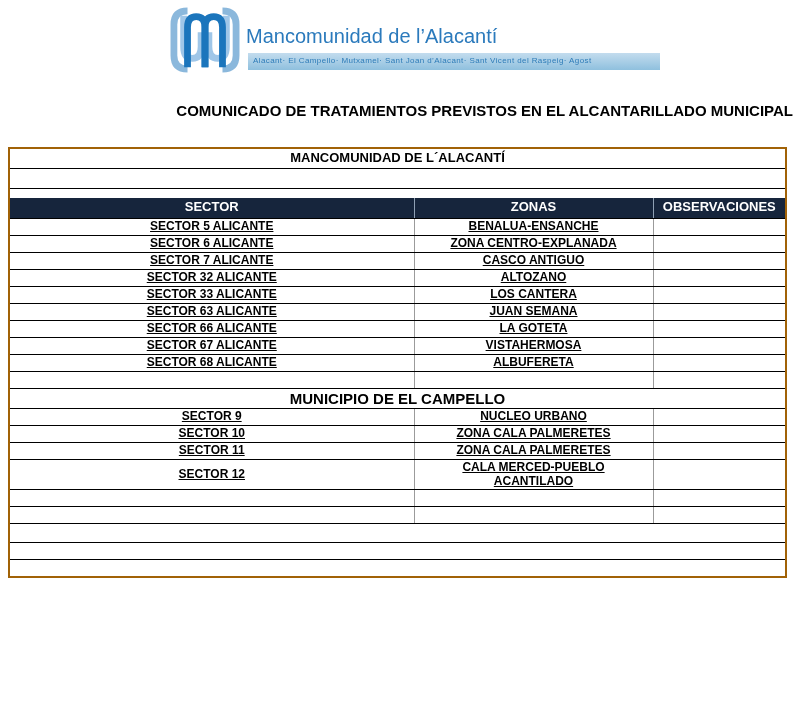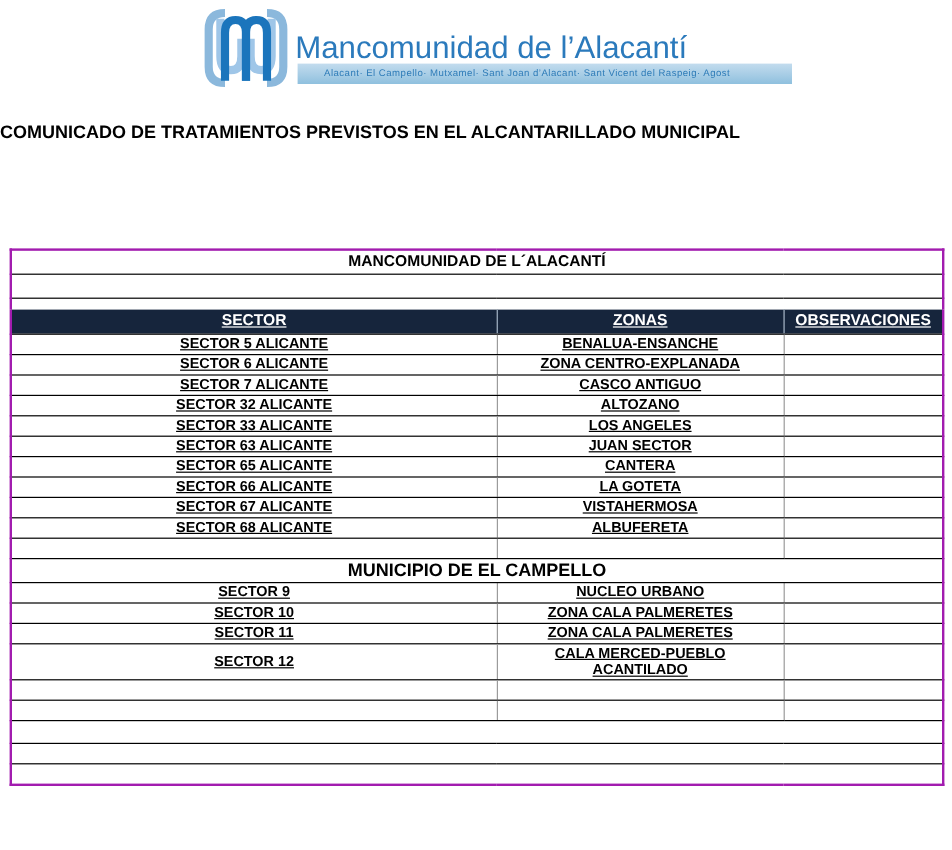--- a/index.html
+++ b/index.html
@@ -11,48 +11,48 @@
   }
 
   
   .logo-row { display:flex; align-items:flex-start; margin:6px 0 0 166px; height:80px; position:relative; }
   .logo-icon { flex:0 0 auto; }
   .brand-wrap { position:relative; margin-left:2px; padding-top:20px; }
   .banner {
     position:absolute; left:2px; top:47px; width:412px; height:17px;
     background:linear-gradient(#c3dcee,#8fc0de);
   }
-  .brand { position:relative; z-index:1; font-size:26px; color:#2b7abc; line-height:1.0; white-space:nowrap; }
+  .brand { position:relative; z-index:1; font-size:20px; color:#2b7abc; line-height:1.0; white-space:nowrap; }
   .subtitle {
-    position:absolute; z-index:2; left:24px; top:50px;
+    position:absolute; z-index:2; left:7px; top:50px;
     font-size:8px; color:#2e7cb8; white-space:nowrap; letter-spacing:.4px;
   }
 
   
-  h1.title { text-align:left; font-size:15px; font-weight:bold; margin-top:16px; letter-spacing:0; }
+  h1.title { text-align:right; font-size:15px; font-weight:bold; margin-top:16px; letter-spacing:0; }
 
   
   table.sched {
     border-collapse:collapse; table-layout:fixed;
-    width:777px; margin:88px 0 0 8px;
-    border:2px solid #a21caf;
+    width:777px; margin:28px 0 0 8px;
+    border:2px solid #a16207;
   }
   col.c1{width:405px} col.c2{width:239px} col.c3{width:133px}
   td {
     font-weight:bold; text-align:center; vertical-align:middle;
     border-bottom:1px solid #000; font-size:12px; padding:1px 2px; line-height:1.15;
   }
   td.org     { font-size:13px; height:20px; }
   td.blank   { height:20px; }
   td.short   { height:17px; }
   td.tall    { height:19px; }
   td.program { font-size:13px; height:22px; }
   td.gap     { border-bottom:none; height:10px; }
   tr.headrow td.colhead {
-    background:#16253c; color:#fff; font-size:13px; height:20px; padding:2px;text-decoration:underline;
+    background:#16253c; color:#fff; font-size:13px; height:20px; padding:2px;
   }
   td.vdiv-light { border-left:1px solid #8fa0b4; }
   td.muni  { font-size:15px; height:19px; }
   td.data  { height:17px;text-decoration:underline; }
   td.vdiv  { border-left:1px solid #9b9b9b; }
   td.zona  { white-space:pre-line; }
 </style>
 </head>
 <body>
 
@@ -114,31 +114,26 @@
         <td class="data vdiv zona">CASCO ANTIGUO</td>
         <td class="data vdiv"></td>
       </tr>
       <tr>
         <td class="data">SECTOR 32 ALICANTE</td>
         <td class="data vdiv zona">ALTOZANO</td>
         <td class="data vdiv"></td>
       </tr>
       <tr>
         <td class="data">SECTOR 33 ALICANTE</td>
-        <td class="data vdiv zona">LOS ANGELES</td>
+        <td class="data vdiv zona">LOS CANTERA</td>
         <td class="data vdiv"></td>
       </tr>
       <tr>
         <td class="data">SECTOR 63 ALICANTE</td>
-        <td class="data vdiv zona">JUAN SECTOR</td>
-        <td class="data vdiv"></td>
-      </tr>
-      <tr>
-        <td class="data">SECTOR 65 ALICANTE</td>
-        <td class="data vdiv zona">CANTERA</td>
+        <td class="data vdiv zona">JUAN SEMANA</td>
         <td class="data vdiv"></td>
       </tr>
       <tr>
         <td class="data">SECTOR 66 ALICANTE</td>
         <td class="data vdiv zona">LA GOTETA</td>
         <td class="data vdiv"></td>
       </tr>
       <tr>
         <td class="data">SECTOR 67 ALICANTE</td>
         <td class="data vdiv zona">VISTAHERMOSA</td>

